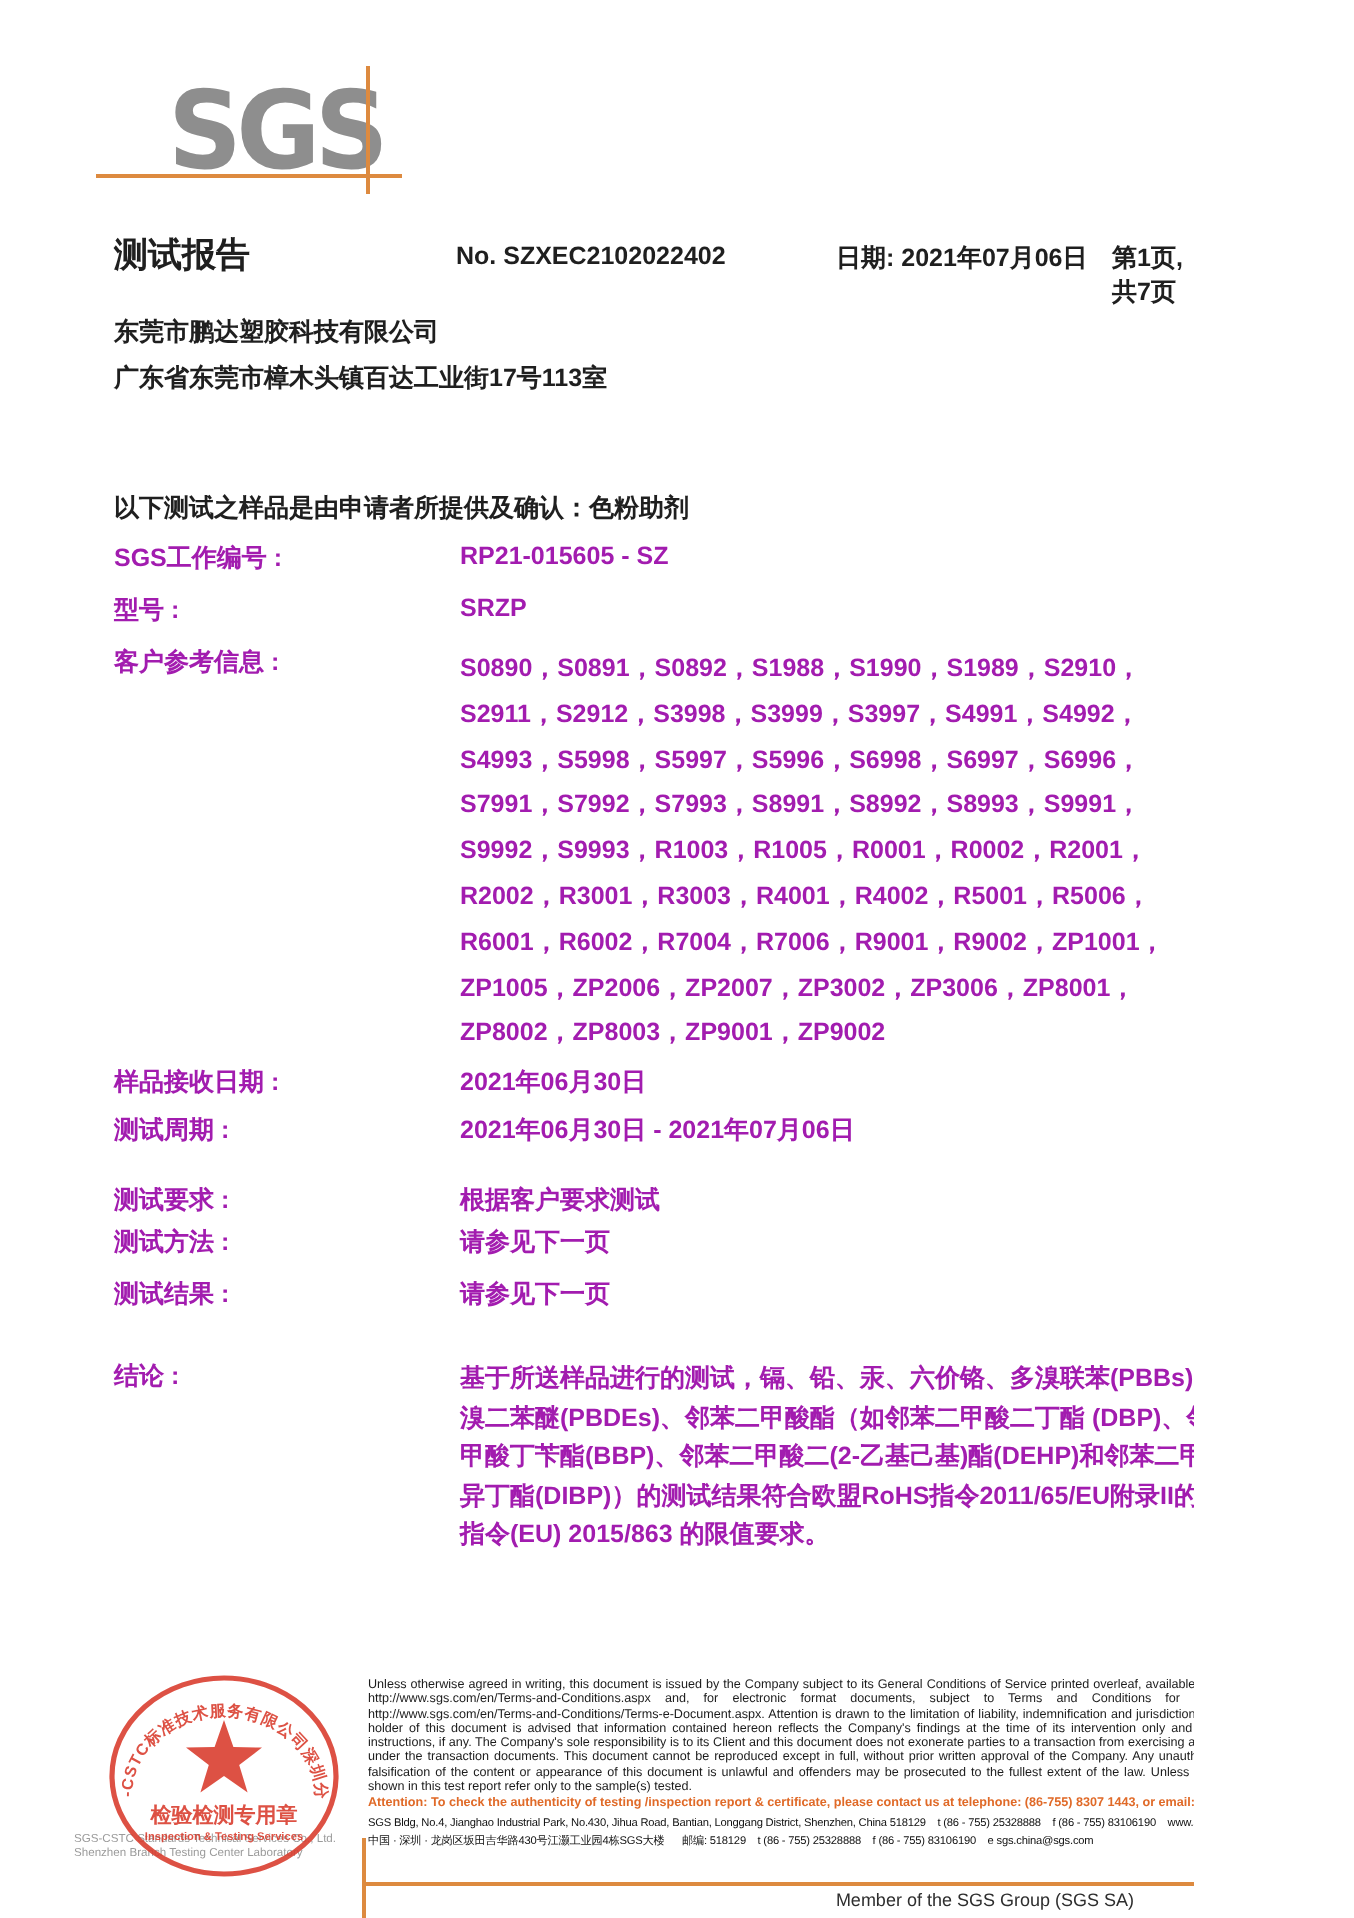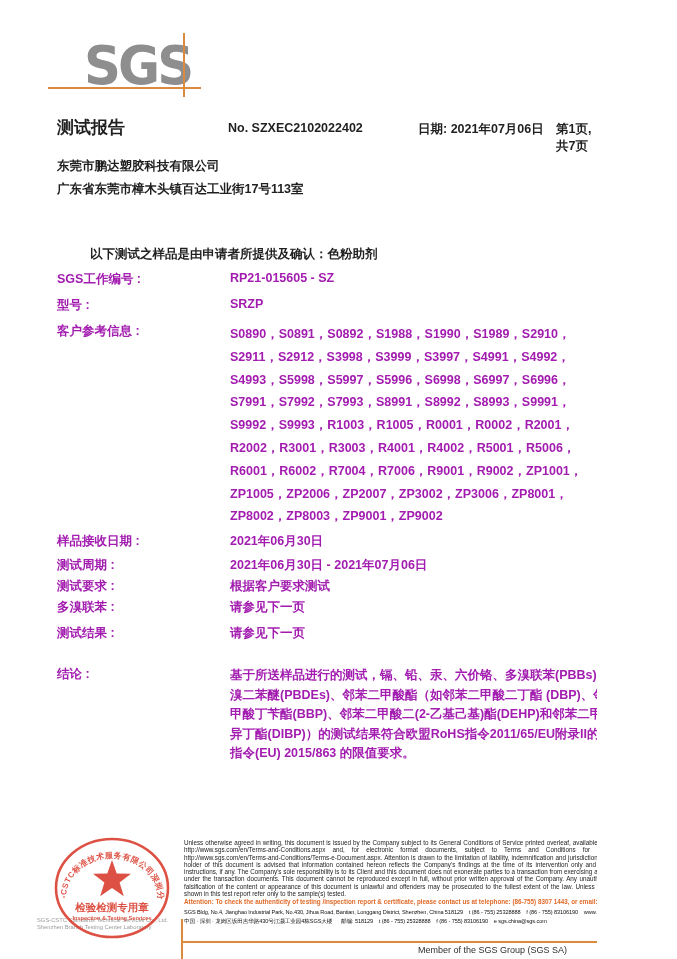--- a/index.html
+++ b/index.html
@@ -22,30 +22,30 @@
   
   .title    { position:absolute; left:57px;  top:116px; font-size:17px;  font-weight:bold; color:#1f1f1f; }
   .rep-no   { position:absolute; left:228px; top:121px; font-size:12.5px; font-weight:bold; color:#1f1f1f; }
   .rep-date { position:absolute; left:418px; top:121px; font-size:12.5px; font-weight:bold; color:#1f1f1f; }
   .rep-page { position:absolute; left:556px; top:121px; font-size:12.5px; font-weight:bold; color:#1f1f1f; }
 
   
   .applicant { position:absolute; left:57px; top:155px; font-size:12.5px; line-height:23px; color:#1f1f1f; font-weight:bold; }
 
   
-  .statement { position:absolute; left:57px; top:246px; font-size:12.5px; color:#1f1f1f; font-weight:bold;margin-left:33px; }
+  .statement { position:absolute; left:57px; top:246px; font-size:12.5px; color:#1f1f1f; font-weight:bold; }
 
   
   .info { position:absolute; left:57px; top:271px; width:578px; font-size:12.5px; color:#a21caf; }
   .row { display:flex; align-items:flex-start; }
   .row .lbl { width:173px; flex:none; font-weight:bold; }
   .row .val { flex:1; font-weight:bold; }
   .mb9  { margin-bottom:9px; }
   .mb7  { margin-bottom:7px; }
-  .mb6  { margin-bottom:4px; }
+  .mb6  { margin-bottom:18px; }
   .mb5  { margin-bottom:5px; }
   .mb4  { margin-bottom:4px; }
   .mb8  { margin-bottom:24px; }
   .ref-lines div { line-height:22.8px; }
   .val.conclusion { flex:none; width:404px; line-height:19.5px; }
 
   
   .stamp-company {
     position:absolute; left:37px; top:917px; font-size:5.8px; line-height:7px;
     color:#9b9b9b; white-space:nowrap; z-index:1;
@@ -121,21 +121,21 @@
       <div class="lbl">测试周期 :</div>
       <div class="val">2021年06月30日 - 2021年07月06日</div>
     </div>
 
     <div class="row mb4">
       <div class="lbl">测试要求 :</div>
       <div class="val">根据客户要求测试</div>
     </div>
 
     <div class="row mb9">
-      <div class="lbl">多溴联苯 :</div>
+      <div class="lbl">测试方法 :</div>
       <div class="val">请参见下一页</div>
     </div>
 
     <div class="row mb8">
       <div class="lbl">测试结果 :</div>
       <div class="val">请参见下一页</div>
     </div>
 
     <div class="row" style="margin-top:0;">
       <div class="lbl">结论 :</div>

